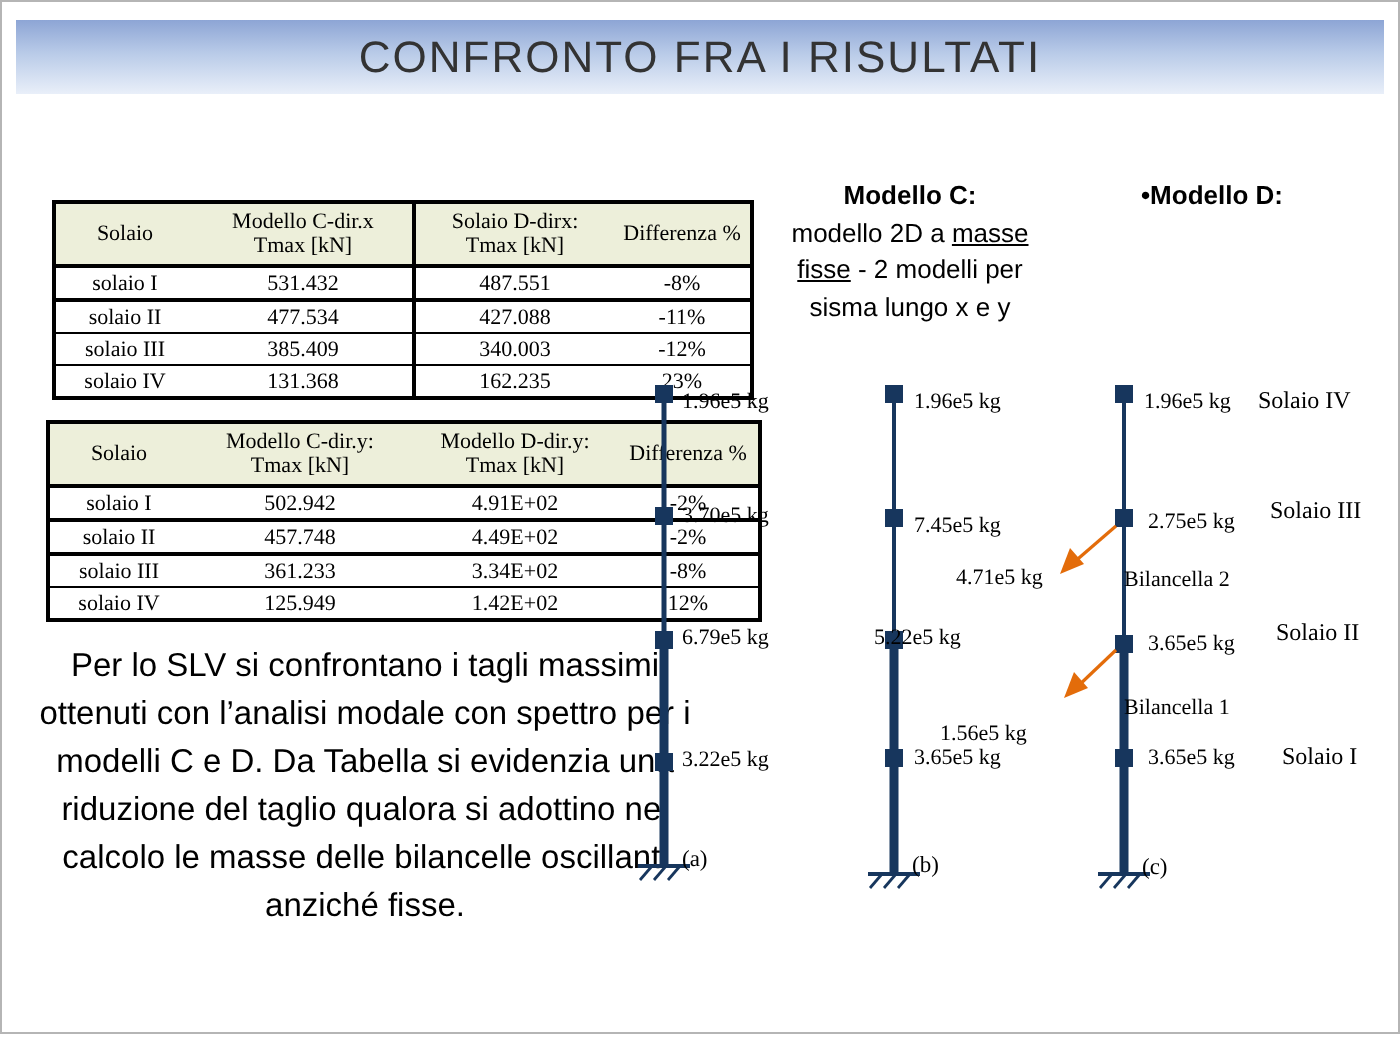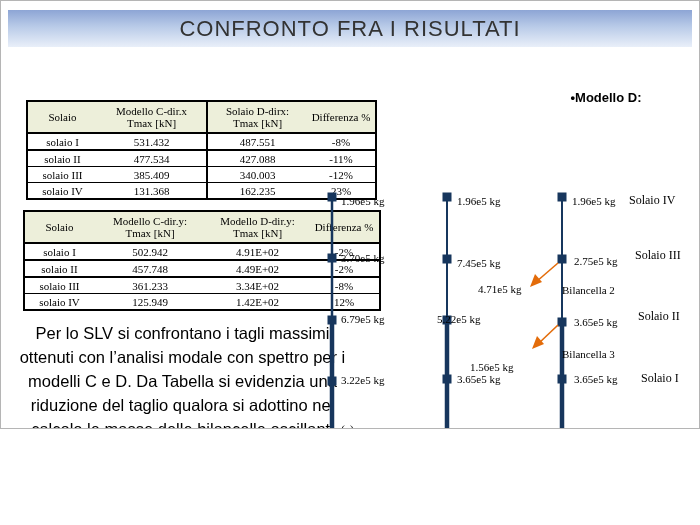--- a/index.html
+++ b/index.html
@@ -1,17 +1,17 @@
 <!DOCTYPE html>
 <html><head>
 <meta charset="utf-8">
 <style>
   html,body { margin:0; padding:0; background:#fff; }
   .slide {
-    position:relative; width:700px; height:429px;
+    position:relative; width:700px; height:517px;
     background:#ffffff; border:1px solid #b5b5b5; box-sizing:border-box;
     font-family:"Liberation Sans", sans-serif; overflow:hidden;
   }
   
   .title-bar {
     position:absolute; left:7px; top:9px; right:7px; height:37px;
     background:linear-gradient(to bottom,#8da5d5 0%,#b9cbe8 45%,#e9eff9 100%);
     display:flex; align-items:center; justify-content:center;
   }
   .title-bar span {
@@ -151,20 +151,24 @@
       </tr>
       <tr>
         <td>solaio IV</td>
         <td>125.949</td>
         <td>1.42E+02</td>
         <td>12%</td>
       </tr>
     </tbody>
   </table>
 
+  <div class="model-block" id="model-c">
+    <div class="model-title">Modello C:</div>
+    <div><span>modello 2D a </span><span class="u">masse fisse</span><span> - 2 modelli per sisma lungo x e y</span></div>
+  </div>
 
   <div class="model-block" id="model-d">
     <div class="model-title">•Modello D:</div>
   </div>
 
   <div class="paragraph">Per lo SLV si confrontano i tagli massimi ottenuti con l’analisi modale con spettro per i modelli C e D. Da Tabella si evidenzia una riduzione del taglio qualora si adottino nel calcolo le masse delle bilancelle oscillanti anziché fisse.</div>
 
   <svg class="overlay" width="700" height="525" viewBox="0 0 700 525">
 
     <g stroke="#17365d" fill="#17365d">
@@ -234,20 +238,20 @@
 
   <span class="dlabel" style="left:571px; top:194px;">1.96e5 kg</span>
   <span class="dlabel" style="left:573px; top:254px;">2.75e5 kg</span>
   <span class="dlabel" style="left:573px; top:315px;">3.65e5 kg</span>
   <span class="dlabel" style="left:573px; top:372px;">3.65e5 kg</span>
   <span class="dlabel caption" style="left:570px; top:427px;">(c)</span>
 
   <span class="dlabel" style="left:477px; top:282px;">4.71e5 kg</span>
   <span class="dlabel" style="left:561px; top:283px;">Bilancella 2</span>
   <span class="dlabel" style="left:469px; top:360px;">1.56e5 kg</span>
-  <span class="dlabel" style="left:561px; top:347px;">Bilancella 3</span>
+  <span class="dlabel" style="left:561px; top:347px;">Bilancella 1</span>
 
   <span class="dlabel floor" style="left:628px; top:192px;">Solaio IV</span>
   <span class="dlabel floor" style="left:634px; top:247px;">Solaio III</span>
   <span class="dlabel floor" style="left:637px; top:308px;">Solaio II</span>
   <span class="dlabel floor" style="left:640px; top:370px;">Solaio I</span>
 
 </div>
 
 </body></html>

